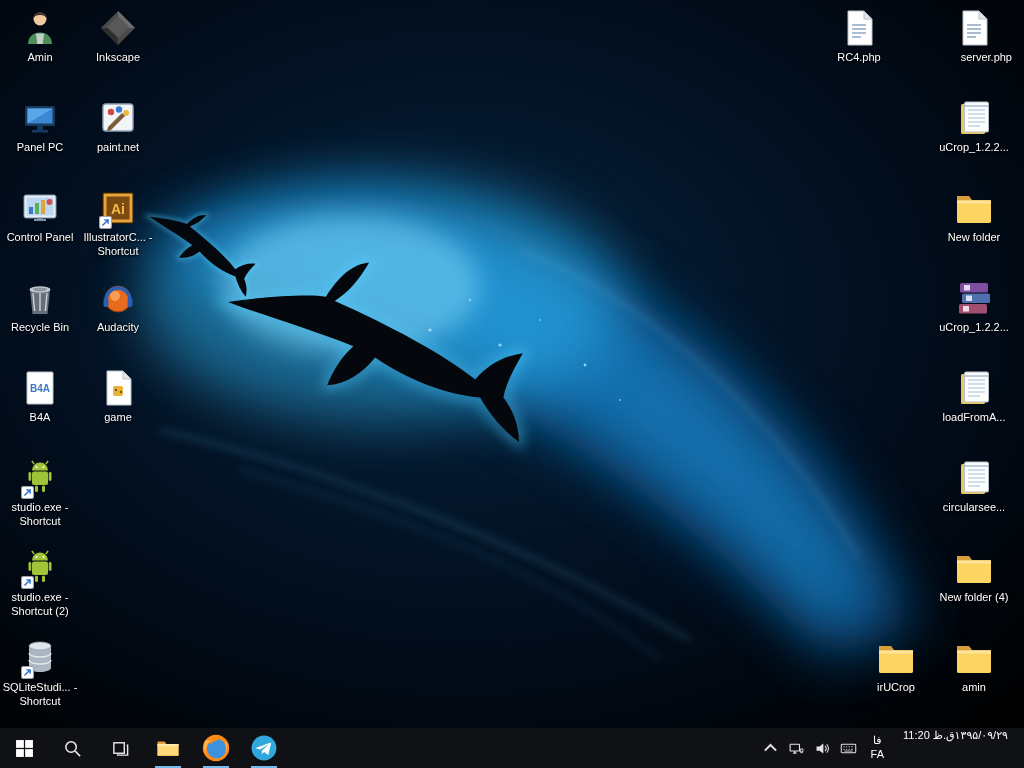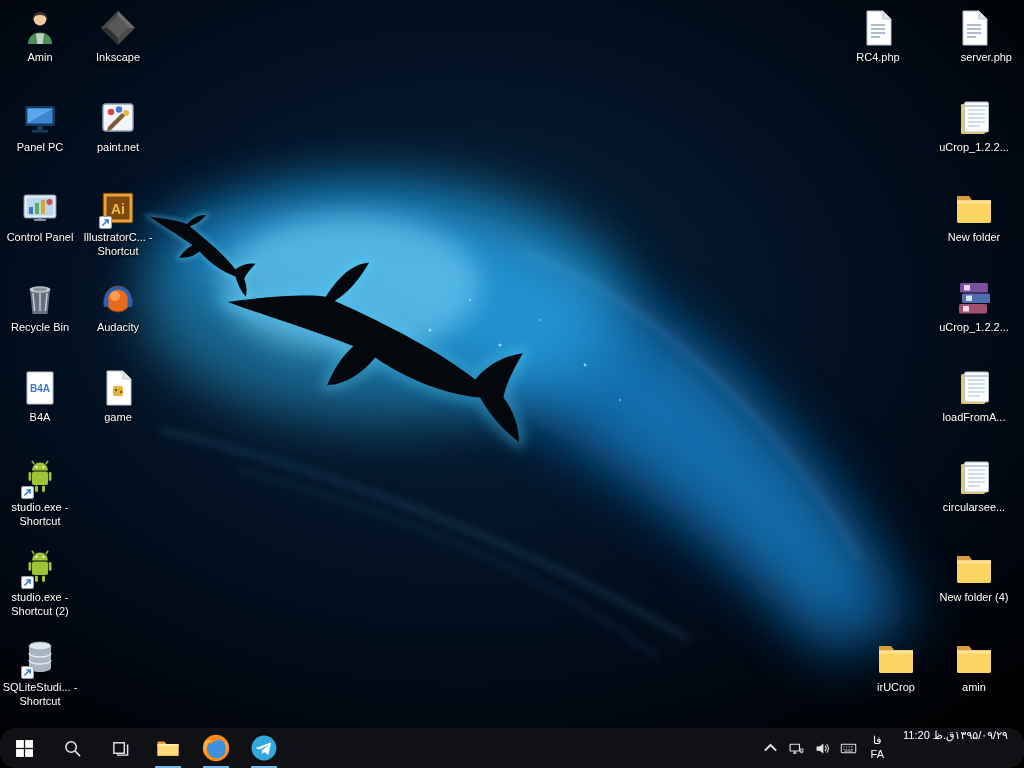--- a/index.html
+++ b/index.html
@@ -9,21 +9,21 @@
   #wallpaper{position:absolute;left:0;top:0;width:100%;height:100%;}
   .desktop-icon{position:absolute;width:76px;text-align:center;}
   .di-glyph{width:40px;height:40px;margin:0 auto;position:relative;}
   .di-glyph>svg{width:100%;height:100%;display:block;}
   .shortcut-badge{position:absolute;left:1px;bottom:-1px;width:13px;height:13px;display:block;}
   .shortcut-badge svg{width:100%;height:100%;display:block;}
   .di-label{margin-top:3px;font-size:11px;line-height:1.25;color:#fff;
     text-shadow:0 1px 2px rgba(0,0,0,.95),0 0 3px rgba(0,0,0,.9);word-wrap:break-word;}
   
   #taskbar{position:absolute;left:0;bottom:0;width:1024px;height:40px;background:#101114;
-    display:flex;align-items:stretch;z-index:10;border-radius:15px;}
+    display:flex;align-items:stretch;z-index:10;}
   .tb-btn{width:48px;display:flex;align-items:center;justify-content:center;position:relative;flex:0 0 auto;}
   .tb-icon{display:flex;align-items:center;justify-content:center;width:19px;height:19px;}
   .tb-icon svg{width:100%;height:100%;display:block;}
   .tb-btn[data-name="file-explorer-button"] .tb-icon{width:24px;height:24px;}
   .tb-btn[data-name="firefox-button"] .tb-icon{width:28px;height:28px;}
   .tb-btn[data-name="telegram-button"] .tb-icon{width:26px;height:26px;}
   .tb-indicator{position:absolute;bottom:0;left:11px;right:11px;height:2px;background:#76b9ed;}
   #tray{margin-left:auto;display:flex;align-items:center;padding-right:6px;flex:0 0 auto;}
   .tray-btn{width:26px;height:40px;display:flex;align-items:center;justify-content:center;}
   .tray-icon{width:17px;height:17px;display:block;}
@@ -93,21 +93,21 @@
           <div class="di-glyph" data-name="user-icon">
             <svg viewBox="0 0 40 40">
               <circle cx="20" cy="11" r="6.5" fill="#f3c9a0"></circle>
               <path d="M20 4.5c-4 0-6.8 2.6-6.5 6 1-2.5 3-3.5 6.5-3.5s5.5 1 6.5 3.5c.3-3.4-2.5-6-6.5-6z" fill="#3c3530"></path>
               <path d="M8 36c0-7 5-11.5 12-11.5S32 29 32 36z" fill="#4c8f5d"></path>
               <path d="M16 25.5h8l-1.2 10.5h-5.6z" fill="#cfd6cf" opacity="0.9"></path>
             </svg>
           </div>
           <div class="di-label" data-name="desktop-icon-label">Amin</div>
         </div>
-        <div class="desktop-icon" data-name="desktop-icon-inkscape" style="left: 80px; top: 8px; text-decoration: underline;">
+        <div class="desktop-icon" data-name="desktop-icon-inkscape" style="left: 80px; top: 8px;">
           <div class="di-glyph" data-name="inkscape-icon">
             <svg viewBox="0 0 40 40">
               <polygon points="20,3 37,20 20,37 3,20" fill="#4a4a4a"></polygon>
               <polygon points="20,3 37,20 20,20" fill="#6e6e6e"></polygon>
               <polygon points="3,20 20,20 20,37" fill="#2e2e2e"></polygon>
               <polygon points="20,8 31,19 20,30 9,19" fill="#585858"></polygon>
             </svg>
           </div>
           <div class="di-label" data-name="desktop-icon-label">Inkscape</div>
         </div>
@@ -270,21 +270,21 @@
             </svg>
             <span class="shortcut-badge" data-name="shortcut-arrow-icon">
               <svg viewBox="0 0 12 12">
                 <rect x="0.5" y="0.5" width="11" height="11" rx="1.5" fill="#fff" stroke="#9aa4ae"></rect>
                 <path d="M3.2 8.8 8 4M4.8 3.6h3.6v3.6" stroke="#2a6fd4" stroke-width="1.3" fill="none"></path>
               </svg>
             </span>
           </div>
           <div class="di-label" data-name="desktop-icon-label">SQLiteStudi... - Shortcut</div>
         </div>
-        <div class="desktop-icon" data-name="desktop-icon-rc4-php" style="left: 840px; top: 8px;">
+        <div class="desktop-icon" data-name="desktop-icon-rc4-php" style="left: 821px; top: 8px;">
           <div class="di-glyph" data-name="php-icon">
             <svg viewBox="0 0 40 40">
               <path d="M9 3h16l8 8v26H9z" fill="#fff" stroke="#b9c2cc"></path>
               <path d="M25 3l8 8h-8z" fill="#dfe5ea" stroke="#b9c2cc"></path>
               <g stroke="#8fa7c4" stroke-width="1.4">
                 <path d="M13 17h14M13 21h14M13 25h14M13 29h9"></path>
               </g>
             </svg>
           </div>
           <div class="di-label" data-name="desktop-icon-label">RC4.php</div>

